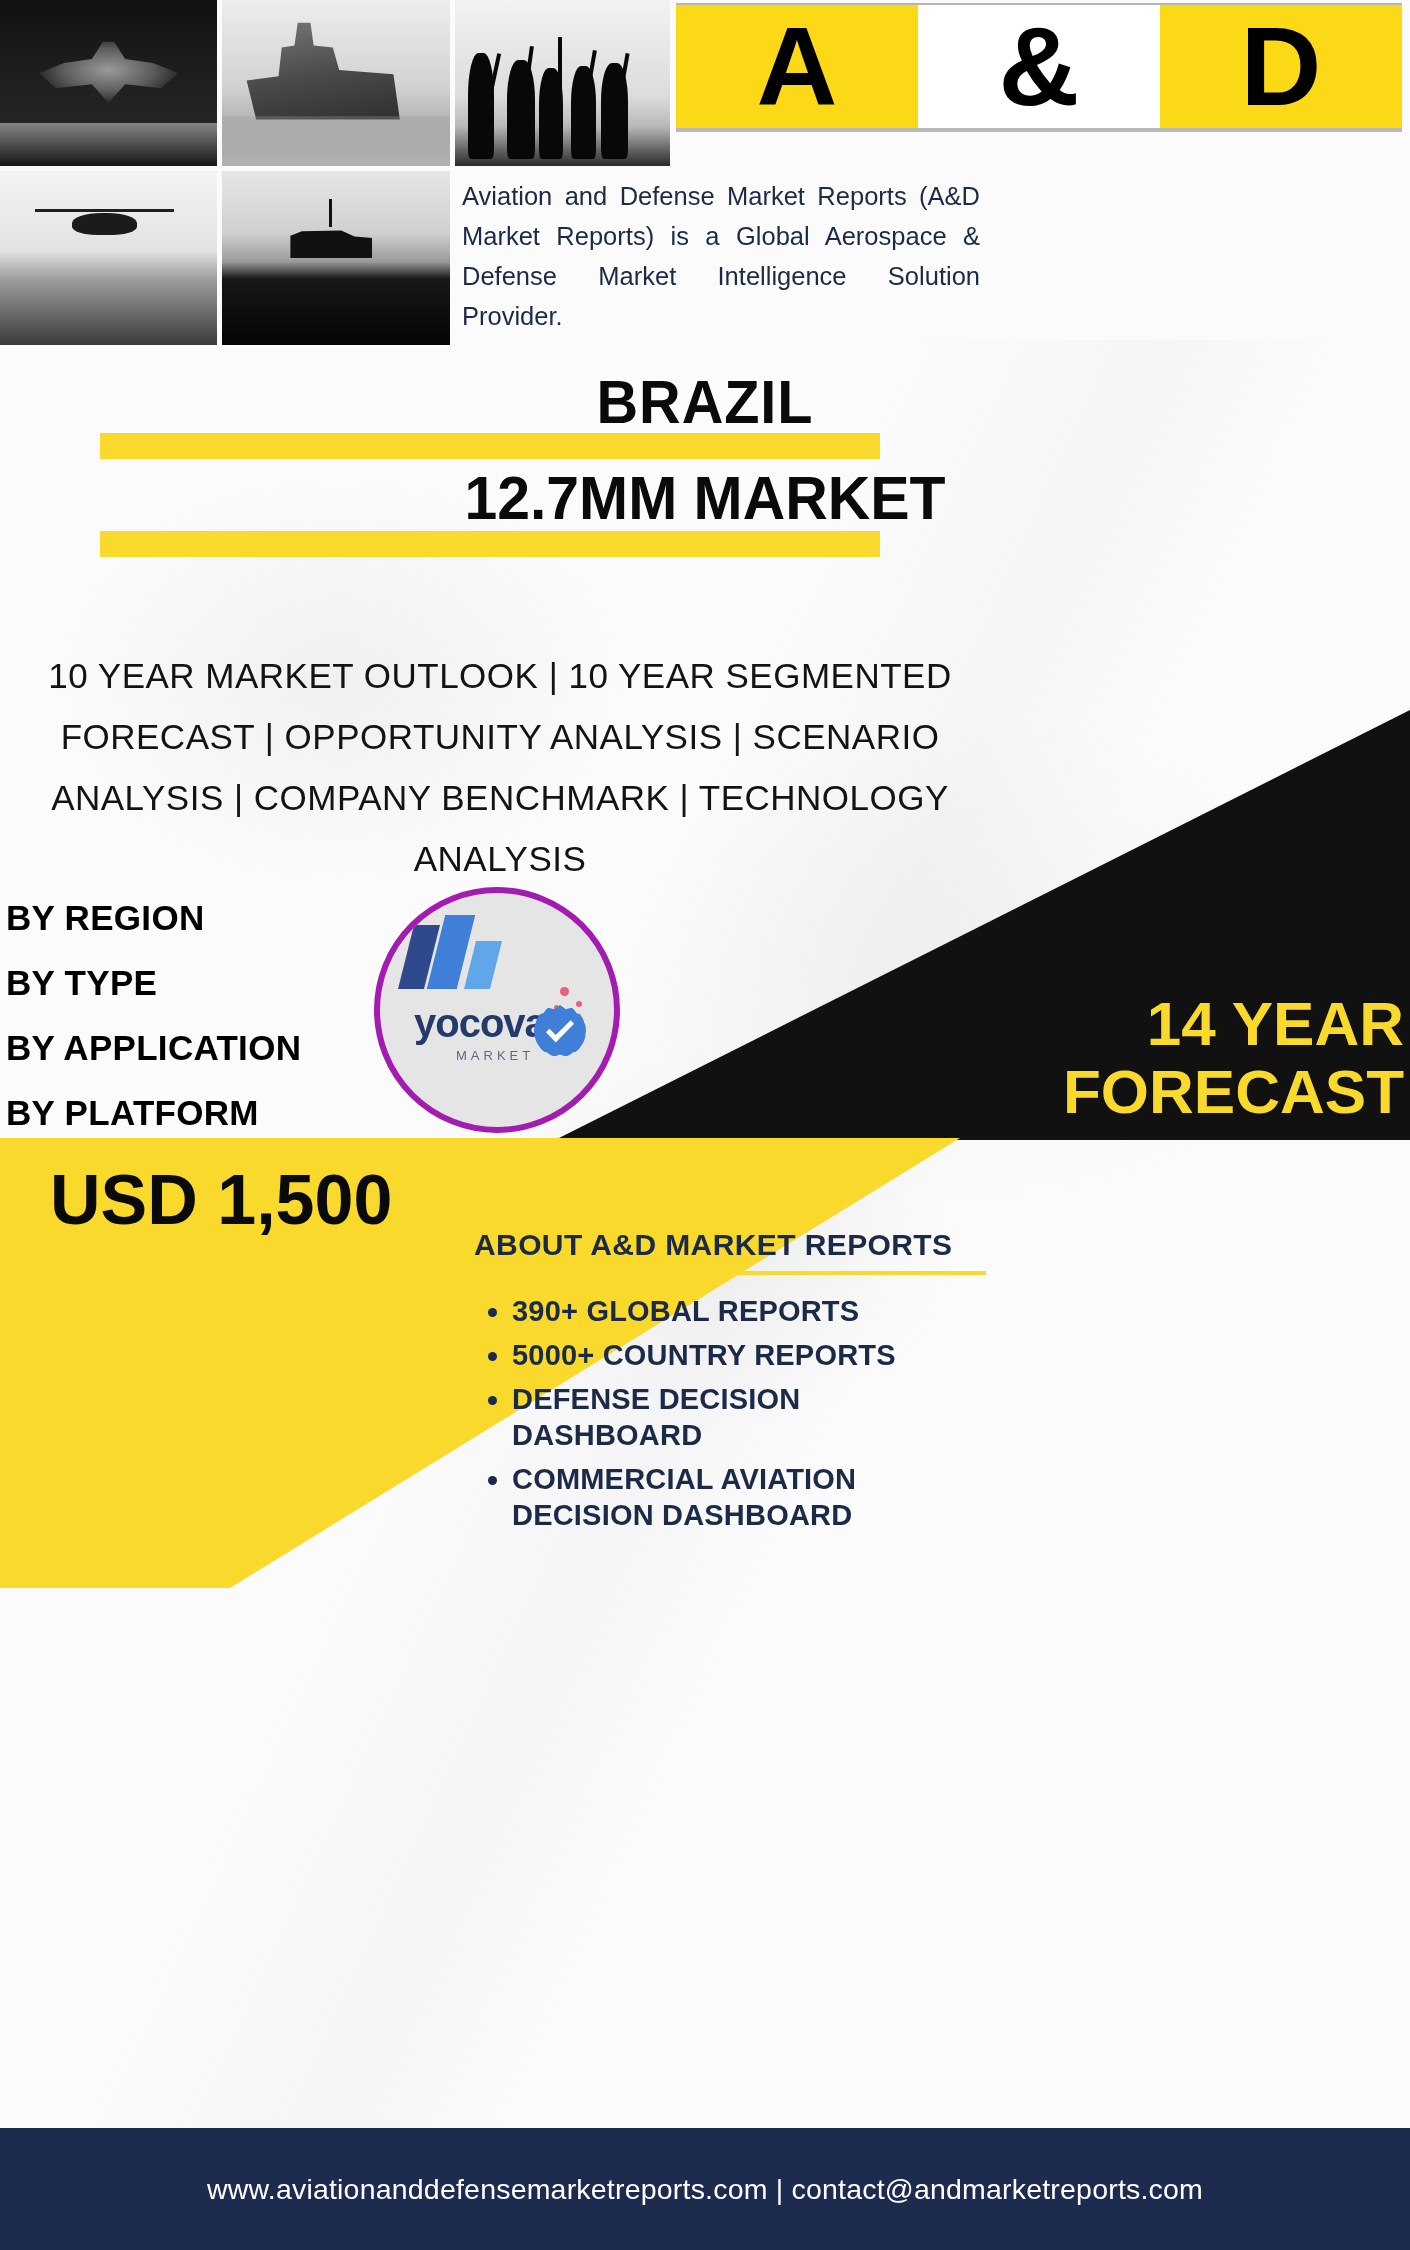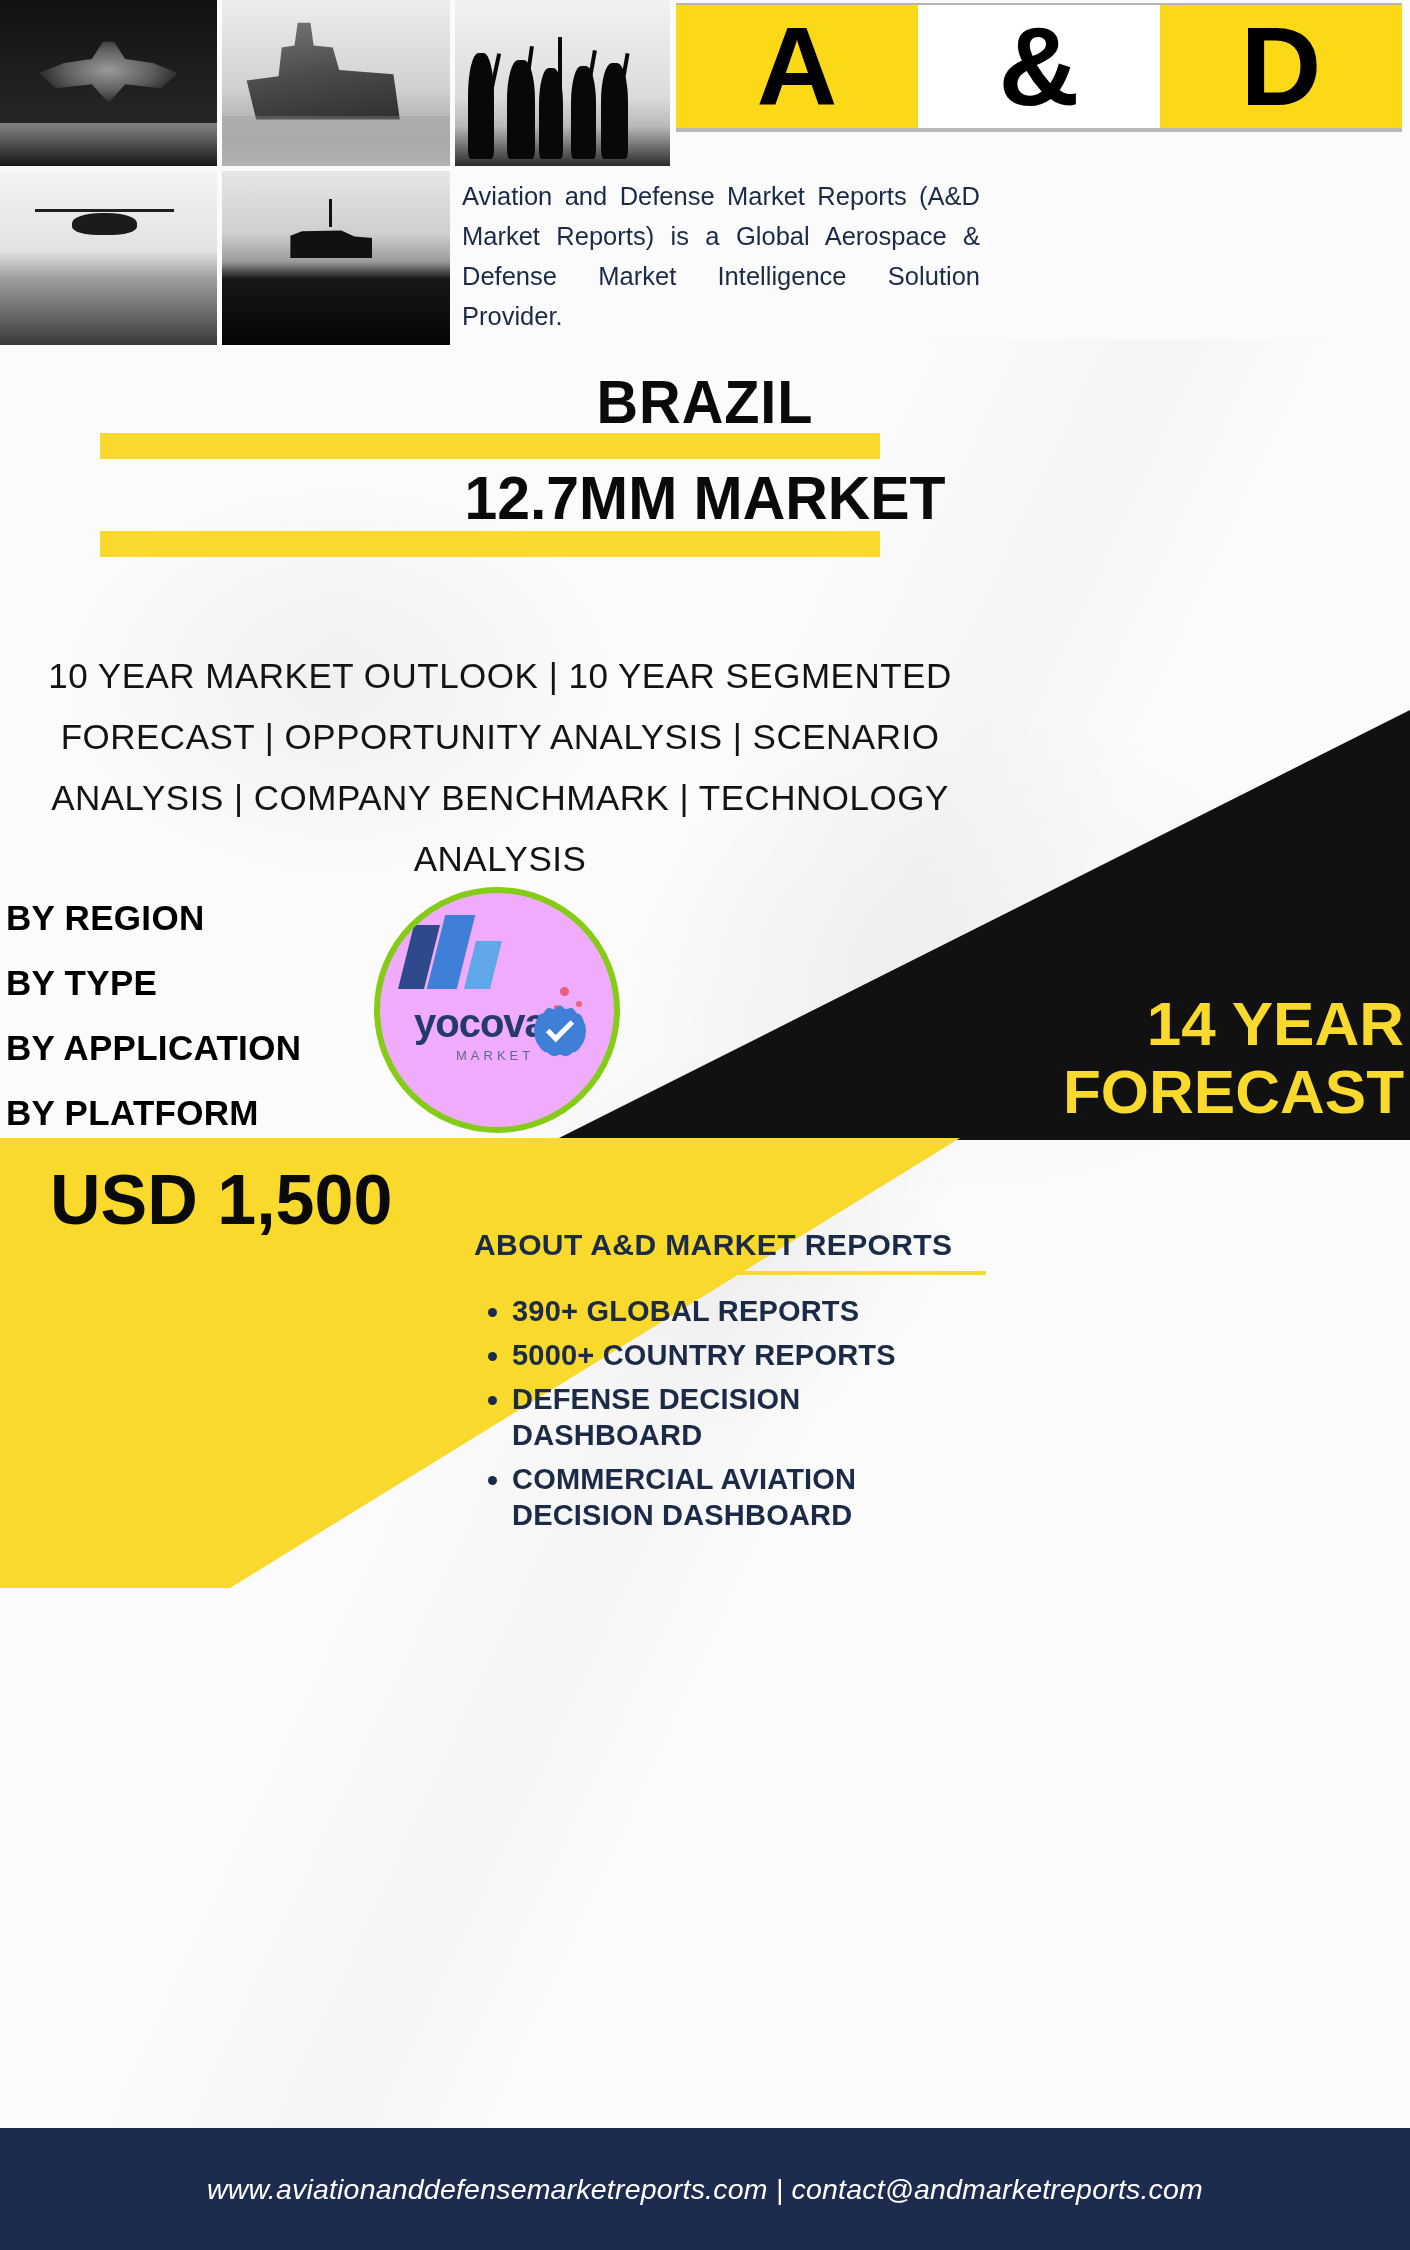--- a/index.html
+++ b/index.html
@@ -120,21 +120,21 @@
   .about{position:absolute;left:466px;top:1228px;width:520px;z-index:6;}
   .about-h{font-size:30px;font-weight:bold;color:#1b2a47;letter-spacing:.4px;
         padding-bottom:9px;margin-left:8px;}
   .about-rule{height:4px;background:#F8D92C;width:100%;margin-bottom:18px;}
   .about ul{list-style:disc;margin-left:46px;}
   .about li{font-size:29px;font-weight:bold;color:#1b2a47;line-height:36px;
         margin-bottom:8px;letter-spacing:.2px;}
 
   
   .yocova{position:absolute;left:374px;top:887px;width:246px;height:246px;
-        border-radius:50%;background:#f0abfc;border:6px solid #84cc16;z-index:7;
+        border-radius:50%;background:#e5e5e5;border:6px solid #a21caf;z-index:7;
         display:flex;align-items:center;justify-content:center;overflow:hidden;}
   .yocova .shapes{position:absolute;left:26px;top:22px;width:96px;height:80px;}
   .sh1{position:absolute;left:0;top:10px;width:26px;height:64px;background:#2f4a8c;
         transform:skewX(-14deg);}
   .sh2{position:absolute;left:30px;top:0;width:30px;height:74px;background:#3f7fd8;
         transform:skewX(-14deg);}
   .sh3{position:absolute;left:64px;top:26px;width:26px;height:48px;background:#5fa7e8;
         transform:skewX(-14deg);}
   .yw{position:absolute;left:34px;top:108px;width:160px;}
   .yw-main{font-size:40px;font-weight:bold;color:#243a6b;letter-spacing:-1px;}
@@ -149,21 +149,21 @@
         border-left:5px solid #fff;border-bottom:5px solid #fff;
         transform:rotate(-45deg);}
   .dots{position:absolute;right:54px;top:94px;}
   .dots i{position:absolute;display:block;background:#e8607a;border-radius:50%;}
   .d1{width:9px;height:9px;left:0;top:0;}
   .d2{width:6px;height:6px;left:16px;top:14px;background:#f0a23c;}
   .d3{width:5px;height:5px;left:-6px;top:18px;background:#f2c94c;}
 
   
   .footer{position:absolute;left:0;bottom:0;width:1410px;height:122px;
-        background:#1d2b4f;display:flex;align-items:center;justify-content:center;font-style:italic;}
+        background:#1d2b4f;display:flex;align-items:center;justify-content:center;}
   .footer span{color:#ffffff;font-size:28.5px;letter-spacing:.2px;}
 </style>
 </head>
 <body>
 
 <div class="ghost"></div>
 
 <div class="header">
 
   <div class="photo p1"></div>

